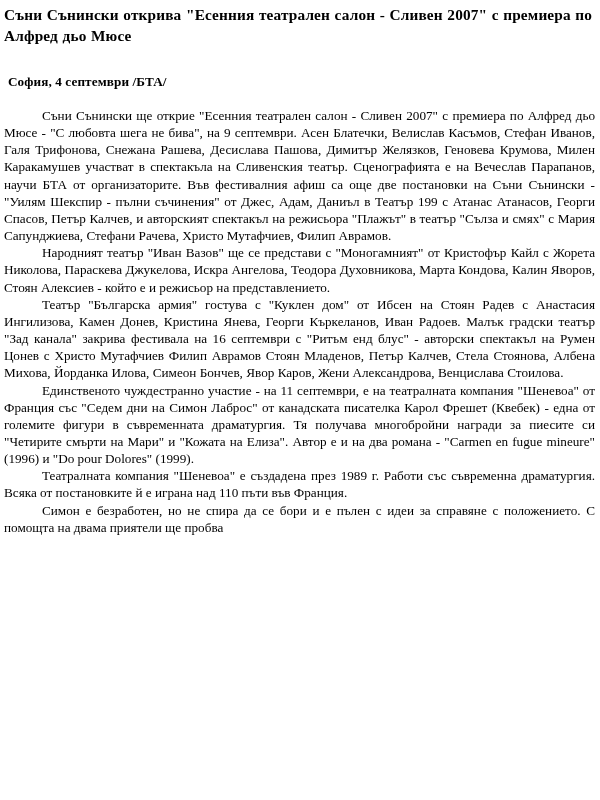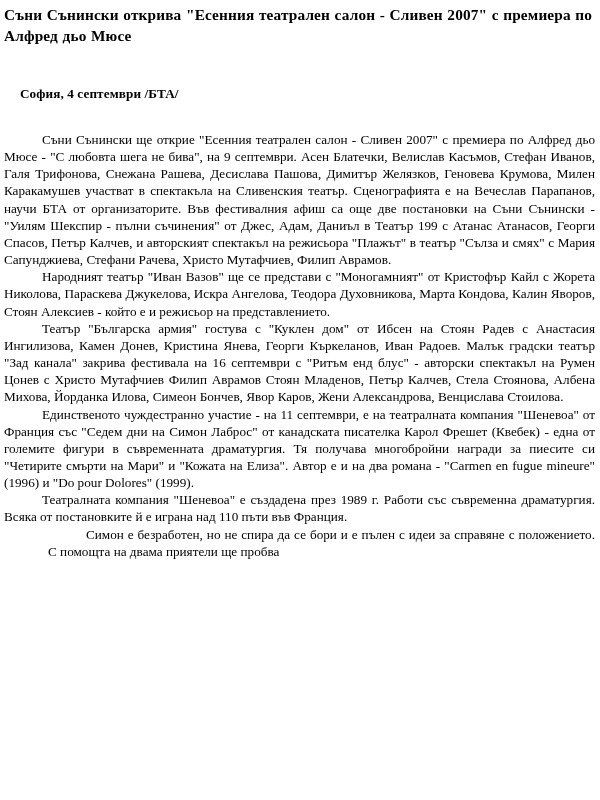--- a/index.html
+++ b/index.html
@@ -34,21 +34,21 @@
     margin: 0;
     padding: 0 2px 0 1px;
   }
   .spacer-after-headline {
     height: 24px;
   }
   .dateline {
     font-size: 13.2px;
     font-weight: bold;
     line-height: 16px;
-    margin: 16px;
+    margin: 4px;
     padding: 0 0 0 1px;
     letter-spacing: 0.1px;
   }
   .spacer-after-dateline {
     height: 13px;
   }
   .body-copy {
     font-size: 13.2px;
     line-height: 17.15px;
     text-align: justify;
@@ -56,21 +56,20 @@
     hyphens: none;
     padding: 0 2px 0 1px;
   }
   .body-copy p {
     margin: 0;
     text-indent: 38px;
     text-align: justify;
   }
   .body-copy p:last-child {
     text-align: justify;
-    margin-left: 44px;
   }
 </style>
 </head>
 <body>
 
 <div class="page">
 
   <h1 class="headline">Съни Сънински открива "Есенния театрален салон - Сливен 2007" с премиера по Алфред дьо Мюсе</h1>
 
   <div class="spacer-after-headline"></div>

